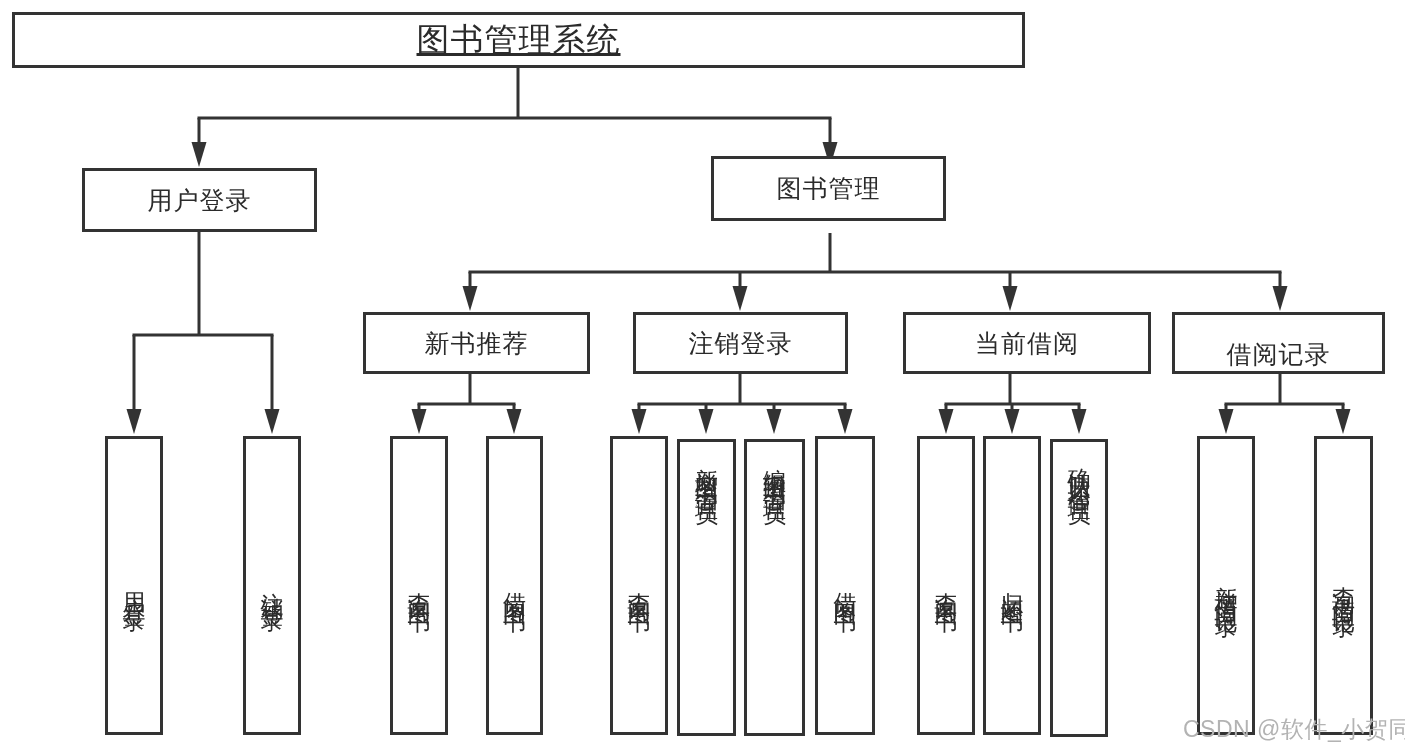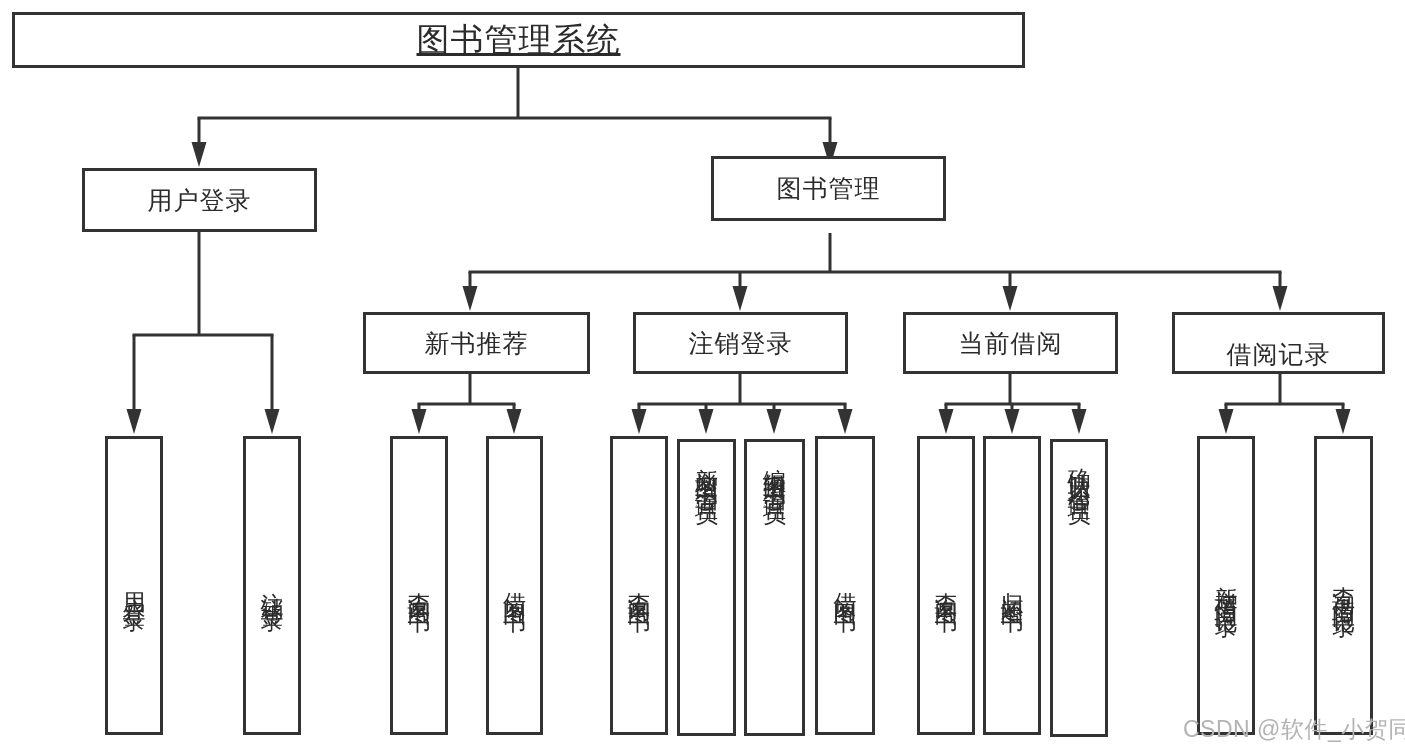--- a/index.html
+++ b/index.html
@@ -109,21 +109,21 @@
   <div class="node hnode" style="left:711px;top:156px;width:235px;height:65px;font-family:Liberation Serif, serif;">
     <span>图书管理</span>
   </div>
 
   <div class="node hnode" style="left:363px;top:312px;width:227px;height:62px;">
     <span>新书推荐</span>
   </div>
   <div class="node hnode" style="left:633px;top:312px;width:215px;height:62px;">
     <span>注销登录</span>
   </div>
-  <div class="node hnode" style="left:903px;top:312px;width:215px;height:62px;">
+  <div class="node hnode" style="left:903px;top:312px;width:248px;height:62px;">
     <span>当前借阅</span>
   </div>
   <div class="node hnode" style="left:1172px;top:312px;width:213px;height:62px;align-items:flex-end;">
     <span>借阅记录</span>
   </div>
 
   <div class="node vnode" style="left:105px;top:436px;width:58px;height:299px;">
     <span>用户登录</span>
   </div>
   <div class="node vnode" style="left:243px;top:436px;width:58px;height:299px;">

